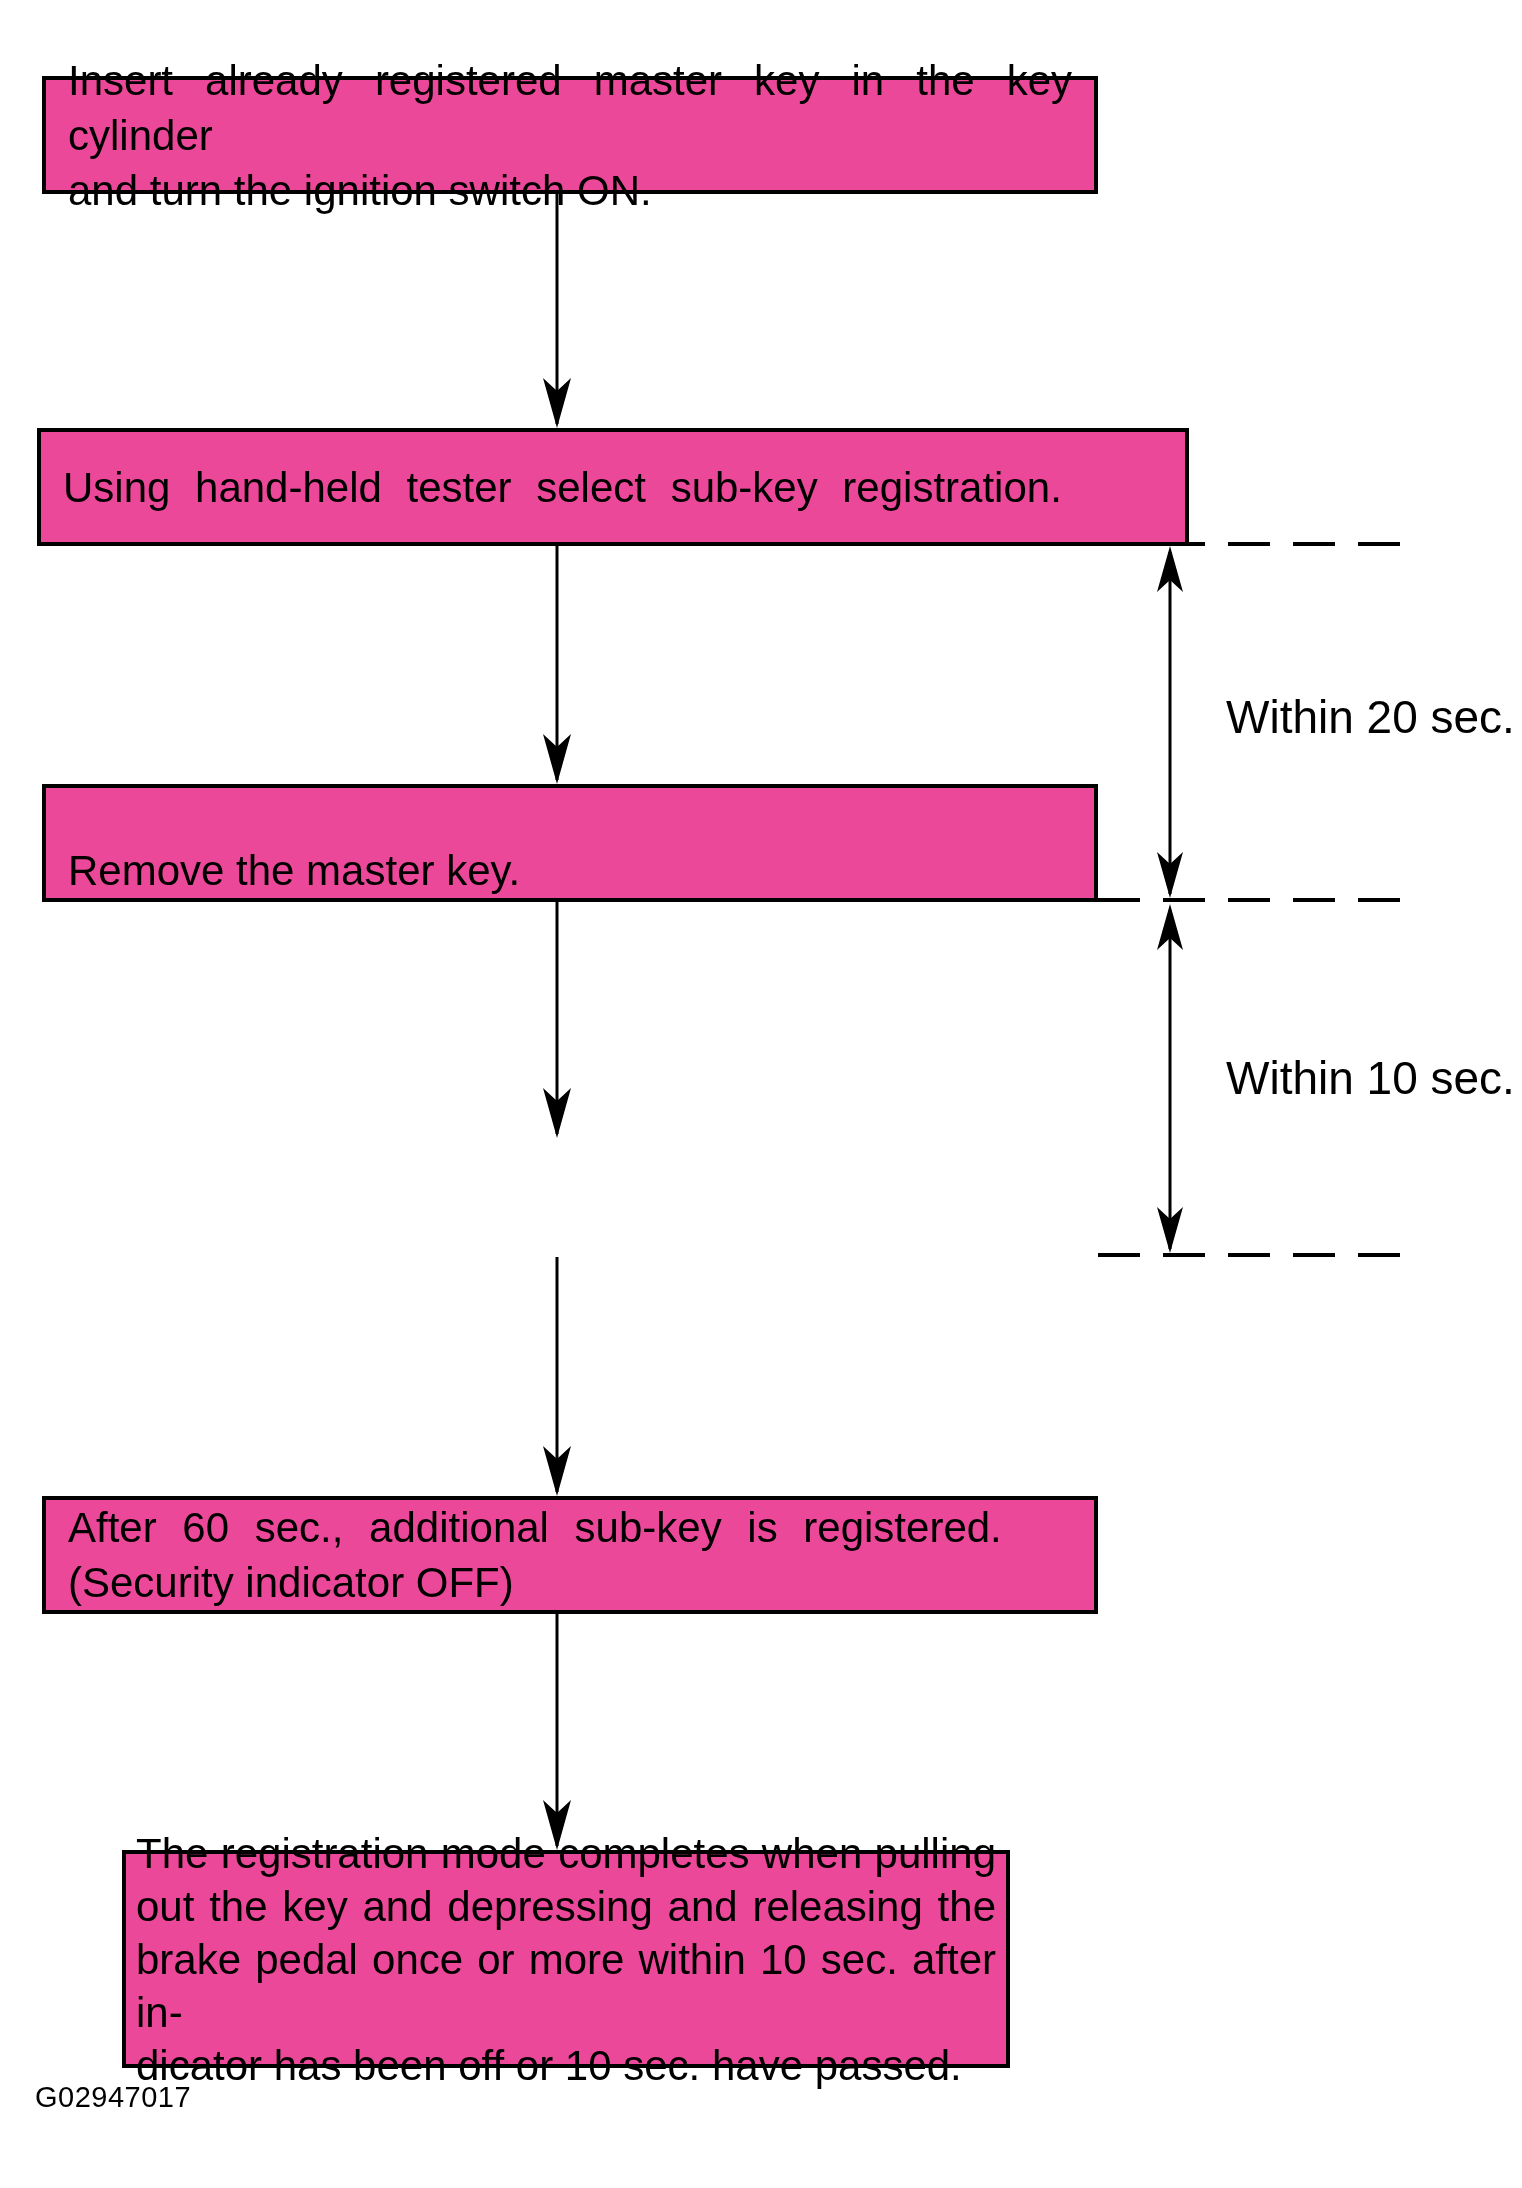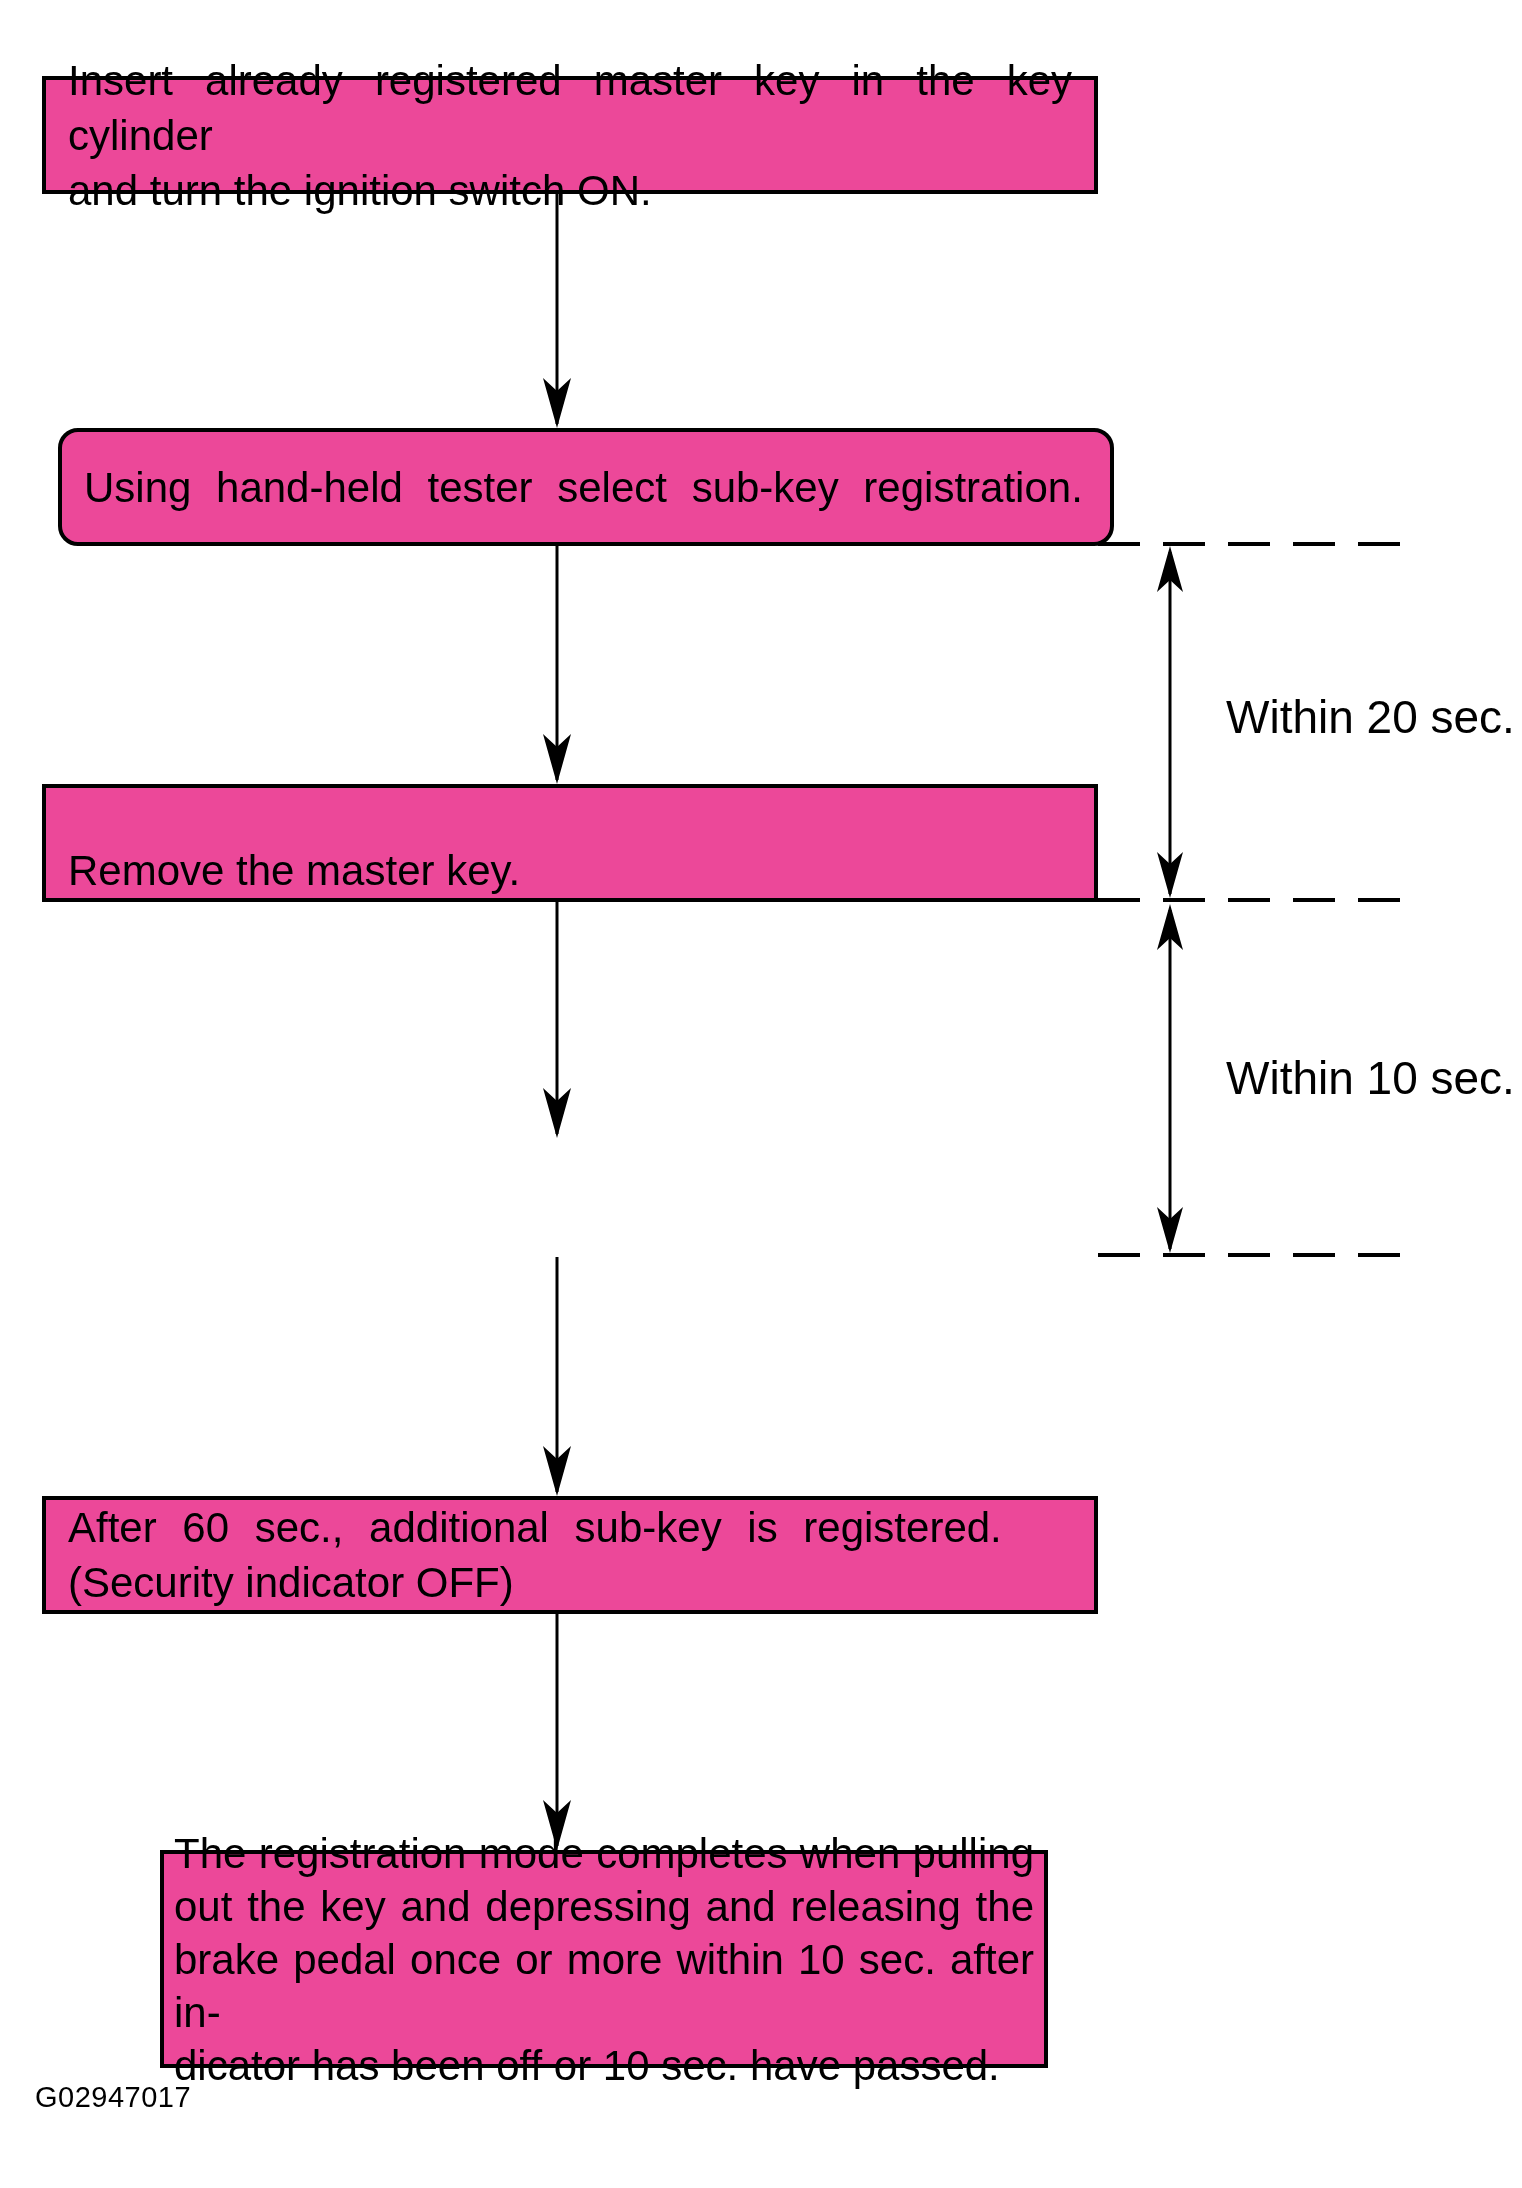--- a/index.html
+++ b/index.html
@@ -112,35 +112,35 @@
       <polygon points="1170,904 1157,950 1170,938 1183,950" stroke="none"></polygon>
       <polygon points="1170,1253 1157,1207 1170,1219 1183,1207" stroke="none"></polygon>
     </g>
   </svg>
 
   <div class="box" style="left:42px; top:76px; width:1056px; height:118px;">
     <div class="line j">Insert already registered master key in the key cylinder</div>
     <div class="line">and turn the ignition switch ON.</div>
   </div>
 
-  <div class="box" style="left:58px; top:428px; width:1056px; height:118px;border-radius:20px;">
+  <div class="box" style="left:37px; top:428px; width:1152px; height:118px;">
     <div class="line ws13">Using hand-held tester select sub-key registration.</div>
   </div>
 
   <div class="box" style="left:42px; top:784px; width:1056px; height:118px;justify-content:flex-end;">
     <div class="line">Remove the master key.</div>
   </div>
 
 
   <div class="box" style="left:42px; top:1496px; width:1056px; height:118px;">
     <div class="line ws14">After 60 sec., additional sub-key is registered.</div>
     <div class="line">(Security indicator OFF)</div>
   </div>
 
-  <div class="box narrow" style="left:122px; top:1850px; width:888px; height:218px;margin-left:38px;">
+  <div class="box narrow" style="left:122px; top:1850px; width:888px; height:218px;">
     <div class="line j">The registration mode completes when pulling</div>
     <div class="line j">out the key and depressing and releasing the</div>
     <div class="line j">brake pedal once or more within 10 sec. after in-</div>
     <div class="line">dicator has been off or 10 sec. have passed.</div>
   </div>
 
   <div class="timing-label" style="left:1226px; top:692px;">Within 20 sec.</div>
   <div class="timing-label" style="left:1226px; top:1053px;">Within 10 sec.</div>
 
   <div class="figure-id">G02947017</div>

